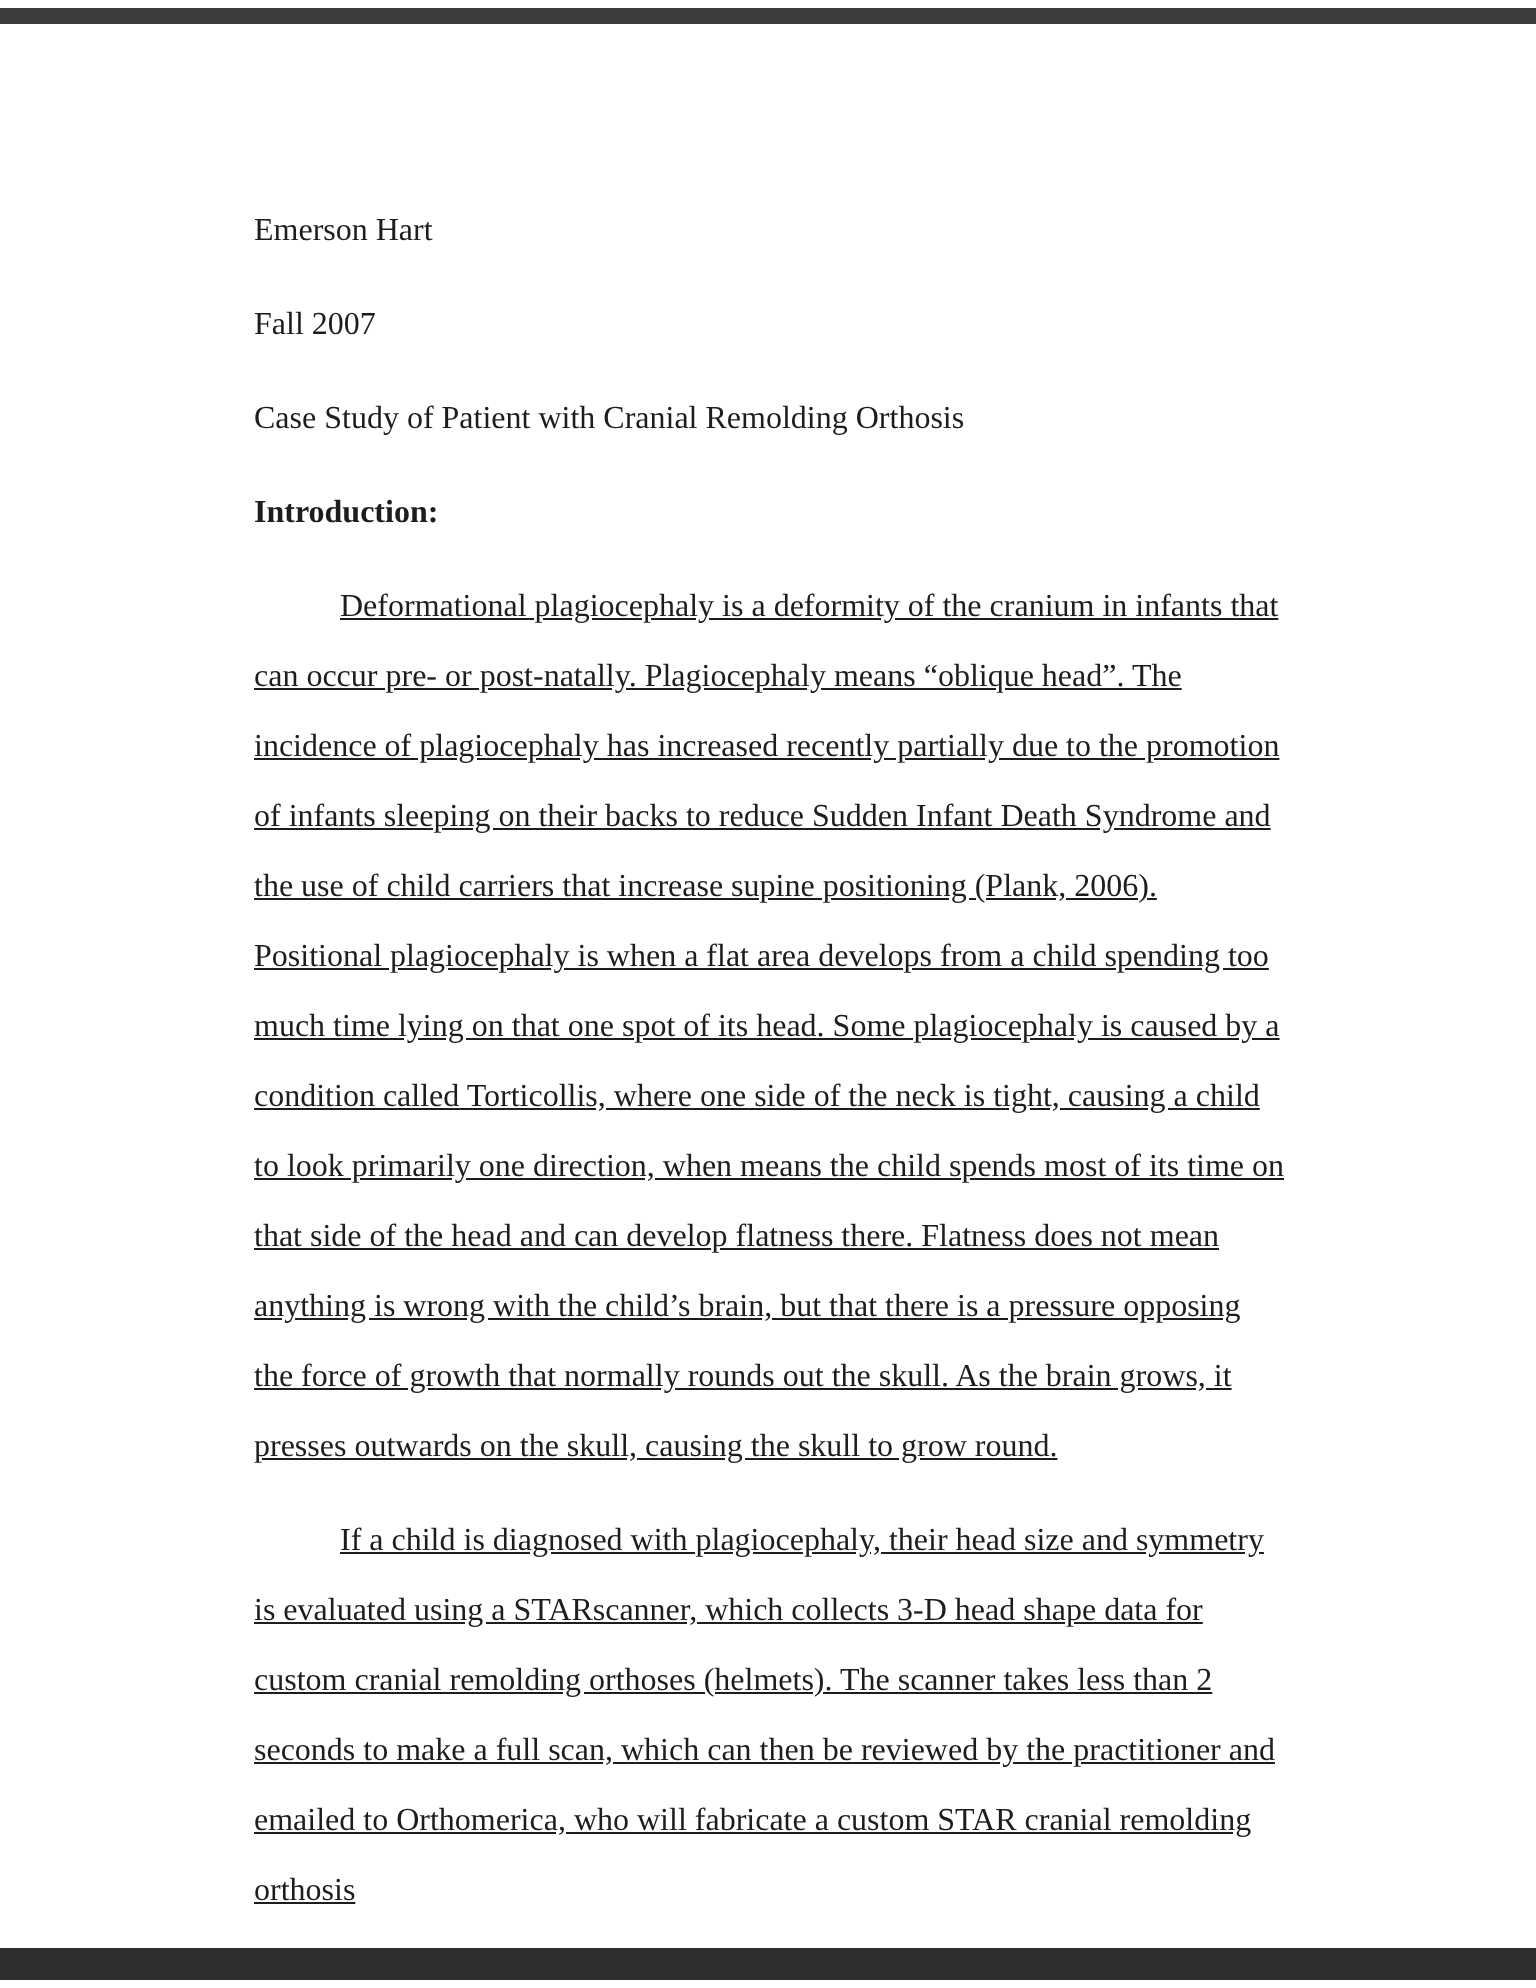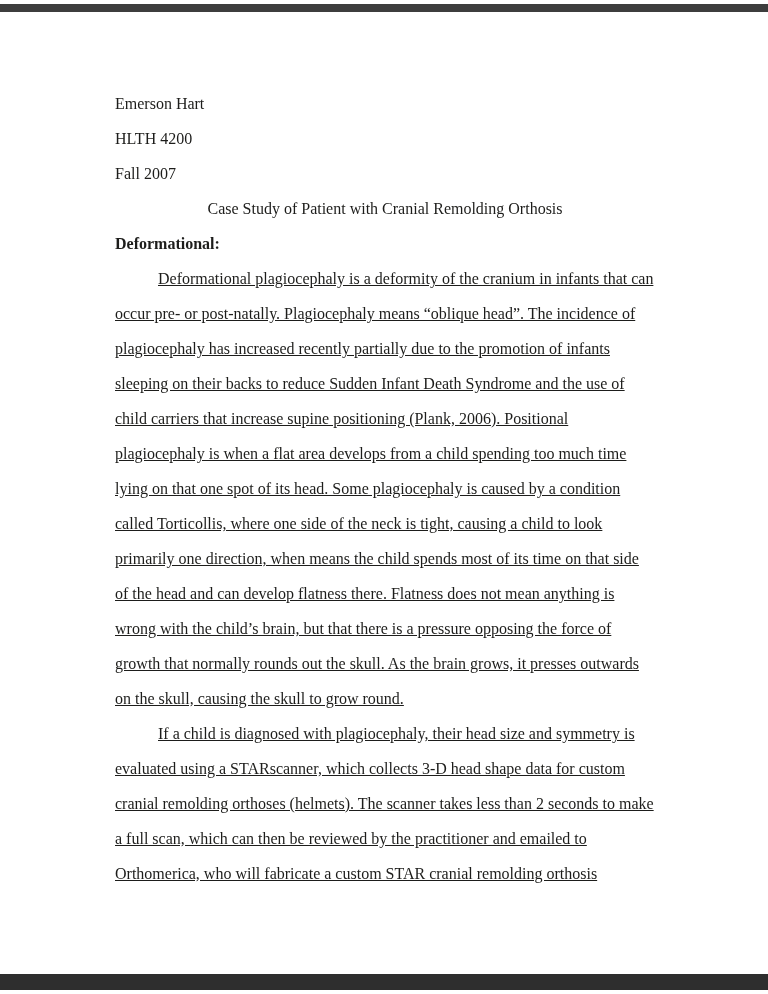--- a/index.html
+++ b/index.html
@@ -34,53 +34,51 @@
     position: absolute;
     left: 115px;
     top: 86px;
     width: 540px;
     color: #1d1d1b;
     font-size: 16px;
     line-height: 35px;
     text-align: left;
   }
   .content p {
-    margin: 0;
+    margin: 12px;
     padding: 0;
   }
   .line {
     white-space: nowrap;
   }
   .title-line {
-    text-align: center;
     white-space: normal;
   }
   .heading-line {
     font-weight: bold;
   }
   .para {
     text-indent: 43px;
     text-decoration: underline;
   }
 </style>
 </head>
 <body>
 
 <div class="page">
 
   <div class="bar top"></div>
 
   <div class="content">
     <p class="line">Emerson Hart</p>
-    <p class="line">HLTH 4200</p>
     <p class="line">Fall 2007</p>
 
     <p class="title-line">Case Study of Patient with Cranial Remolding Orthosis</p>
 
-    <p class="heading-line">Deformational:</p>
+    <p class="heading-line">Introduction:</p>
 
     <p class="para">Deformational plagiocephaly is a deformity of the cranium in infants that can occur pre- or post-natally. Plagiocephaly means “oblique head”. The incidence of plagiocephaly has increased recently partially due to the promotion of infants sleeping on their backs to reduce Sudden Infant Death Syndrome and the use of child carriers that increase supine positioning (Plank, 2006).  Positional plagiocephaly is when a flat area develops from a child spending too much time lying on that one spot of its head. Some plagiocephaly is caused by a condition called Torticollis, where one side of the neck is tight, causing a child to look primarily one direction, when means the child spends most of its time on that side of the head and can develop flatness there. Flatness does not mean anything is wrong with the child’s brain, but that there is a pressure opposing the force of growth that normally rounds out the skull. As the brain grows, it presses outwards on the skull, causing the skull to grow round.</p>
     <p class="para">If a child is diagnosed with plagiocephaly, their head size and symmetry is evaluated using a STARscanner, which collects 3-D head shape data for custom cranial remolding orthoses (helmets). The scanner takes less than 2 seconds to make a full scan, which can then be reviewed by the practitioner and emailed to Orthomerica, who will fabricate a custom STAR cranial remolding orthosis</p>
   </div>
 
   <div class="bar bottom"></div>
 
 </div>
 
 </body></html>

